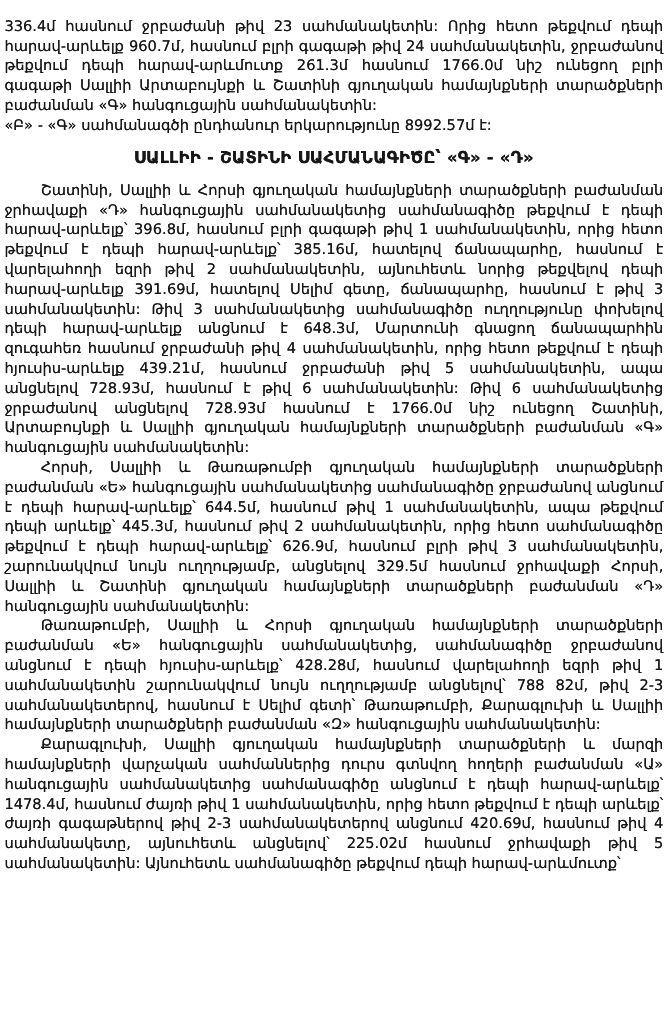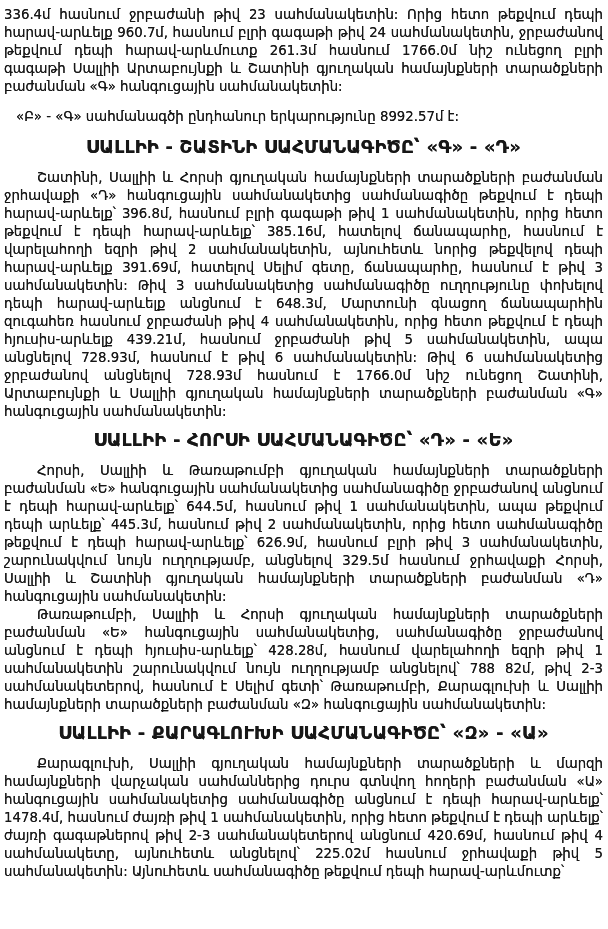--- a/index.html
+++ b/index.html
@@ -5,48 +5,46 @@
   html, body { margin: 0; padding: 0; }
   body {
     width: 608px; height: 929px; overflow: hidden;
     background: #ffffff;
     font-family: "DejaVu Sans", sans-serif;
     color: #171717;
   }
   .page {
     box-sizing: border-box;
     width: 608px; height: 929px;
-    padding: 6px 5px 0 4px;
+    padding: 16px 5px 0 4px;
     font-size: 13.3px;
     line-height: 18px;
     text-align: justify;
     text-shadow: 0 0 0.55px rgba(0,0,0,0.8);
   }
   .para { margin: 0; text-indent: 33px; }
   .para.cont { text-indent: 0; }
-  .summary { margin: 12px; text-indent: 0; text-align: left; }
+  .summary { margin: 0; text-indent: 0; text-align: left; }
   .heading {
     margin: 10px 0 13px;
     text-align: center;
     font-weight: bold;
     text-indent: 0;
-    font-size: 18px;
+    font-size: 15px;
     letter-spacing: 0.2px;
   }
 </style>
 </head>
 <body>
 
 <div class="page">
   <p class="para cont">336.4մ հասնում ջրբաժանի թիվ 23 սահմանակետին: Որից հետո թեքվում դեպի հարավ-արևելք 960.7մ, հասնում բլրի գագաթի թիվ 24 սահմանակետին, ջրբաժանով թեքվում դեպի հարավ-արևմուտք 261.3մ հասնում 1766.0մ նիշ ունեցող բլրի գագաթի Սալլիի Արտաբույնքի և Շատինի գյուղական համայնքների տարածքների բաժանման «Գ» հանգուցային սահմանակետին:</p>
   <p class="summary">«Բ» - «Գ» սահմանագծի ընդհանուր երկարությունը 8992.57մ է:</p>
 
   <p class="heading">ՍԱԼԼԻԻ - ՇԱՏԻՆԻ ՍԱՀՄԱՆԱԳԻԾԸ՝ «Գ» - «Դ»</p>
   <p class="para">Շատինի, Սալլիի և Հորսի գյուղական համայնքների տարածքների բաժանման ջրհավաքի «Դ» հանգուցային սահմանակետից սահմանագիծը թեքվում է դեպի հարավ-արևելք՝ 396.8մ, հասնում բլրի գագաթի թիվ 1 սահմանակետին, որից հետո թեքվում է դեպի հարավ-արևելք՝ 385.16մ, հատելով ճանապարհը, հասնում է վարելահողի եզրի թիվ 2 սահմանակետին, այնուհետև նորից թեքվելով դեպի հարավ-արևելք 391.69մ, հատելով Սելիմ գետը, ճանապարհը, հասնում է թիվ 3 սահմանակետին: Թիվ 3 սահմանակետից սահմանագիծը ուղղությունը փոխելով դեպի հարավ-արևելք անցնում է 648.3մ, Մարտունի գնացող ճանապարհին զուգահեռ հասնում ջրբաժանի թիվ 4 սահմանակետին, որից հետո թեքվում է դեպի հյուսիս-արևելք 439.21մ, հասնում ջրբաժանի թիվ 5 սահմանակետին, ապա անցնելով 728.93մ, հասնում է թիվ 6 սահմանակետին: Թիվ 6 սահմանակետից ջրբաժանով անցնելով 728.93մ հասնում է 1766.0մ նիշ ունեցող Շատինի, Արտաբույնքի և Սալլիի գյուղական համայնքների տարածքների բաժանման «Գ» հանգուցային սահմանակետին:</p>
 
-  <p class="heading">ՍԱԼԼԻԻ - ՀՈՐՍԻ ՍԱՀՄԱՆԱԳԻԾԸ՝ «Դ» - «Ե»</p>
   <p class="para">Հորսի, Սալլիի և Թառաթումբի գյուղական համայնքների տարածքների բաժանման «Ե» հանգուցային սահմանակետից սահմանագիծը ջրբաժանով անցնում է դեպի հարավ-արևելք՝ 644.5մ, հասնում թիվ 1 սահմանակետին, ապա թեքվում դեպի արևելք՝ 445.3մ, հասնում թիվ 2 սահմանակետին, որից հետո սահմանագիծը թեքվում է դեպի հարավ-արևելք՝ 626.9մ, հասնում բլրի թիվ 3 սահմանակետին, շարունակվում նույն ուղղությամբ, անցնելով 329.5մ հասնում ջրհավաքի Հորսի, Սալլիի և Շատինի գյուղական համայնքների տարածքների բաժանման «Դ» հանգուցային սահմանակետին:</p>
 
   <p class="para">Թառաթումբի, Սալլիի և Հորսի գյուղական համայնքների տարածքների բաժանման «Ե» հանգուցային սահմանակետից, սահմանագիծը ջրբաժանով անցնում է դեպի հյուսիս-արևելք՝ 428.28մ, հասնում վարելահողի եզրի թիվ 1 սահմանակետին շարունակվում նույն ուղղությամբ անցնելով՝ 788 82մ, թիվ 2-3 սահմանակետերով, հասնում է Սելիմ գետի՝ Թառաթումբի, Քարագլուխի և Սալլիի համայնքների տարածքների բաժանման «Զ» հանգուցային սահմանակետին:</p>
 
-  <p class="heading">ՍԱԼԼԻԻ - ՔԱՐԱԳԼՈՒԽԻ ՍԱՀՄԱՆԱԳԻԾԸ՝ «Զ» - «Ա»</p>
   <p class="para">Քարագլուխի, Սալլիի գյուղական համայնքների տարածքների և մարզի համայնքների վարչական սահմաններից դուրս գտնվող հողերի բաժանման «Ա» հանգուցային սահմանակետից սահմանագիծը անցնում է դեպի հարավ-արևելք՝ 1478.4մ, հասնում ժայռի թիվ 1 սահմանակետին, որից հետո թեքվում է դեպի արևելք՝ ժայռի գագաթներով թիվ 2-3 սահմանակետերով անցնում 420.69մ, հասնում թիվ 4 սահմանակետը, այնուհետև անցնելով՝ 225.02մ հասնում ջրհավաքի թիվ 5 սահմանակետին: Այնուհետև սահմանագիծը թեքվում դեպի հարավ-արևմուտք՝</p>
 </div>
 
 </body></html>

